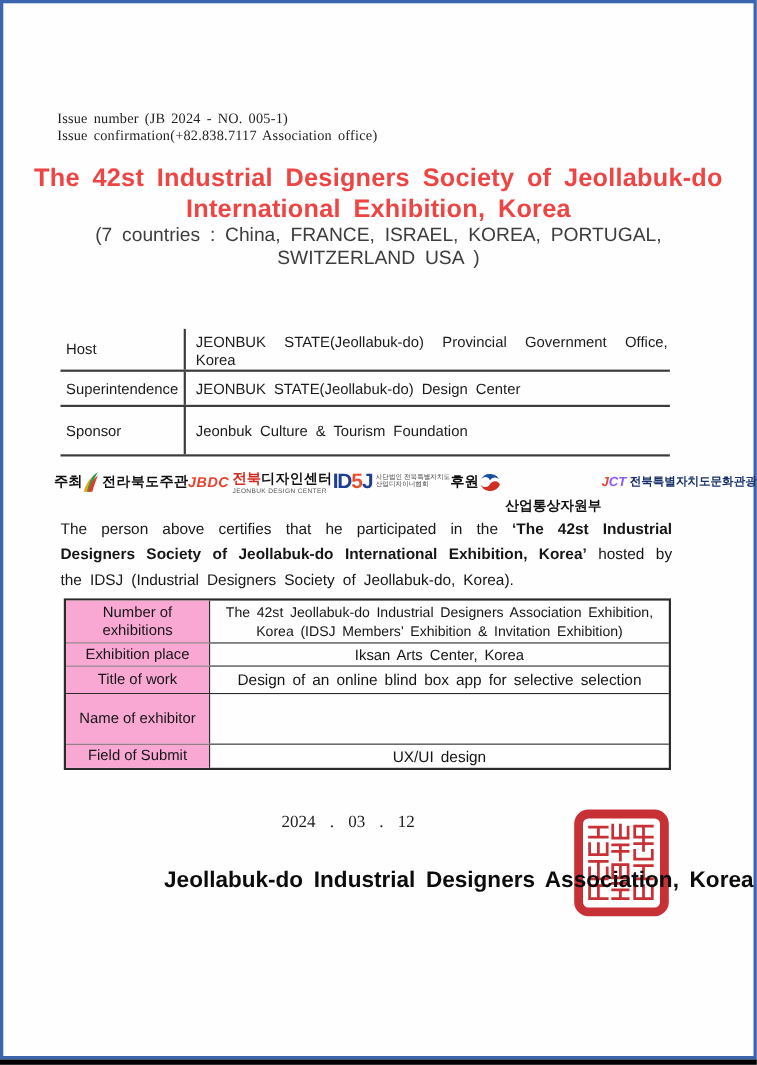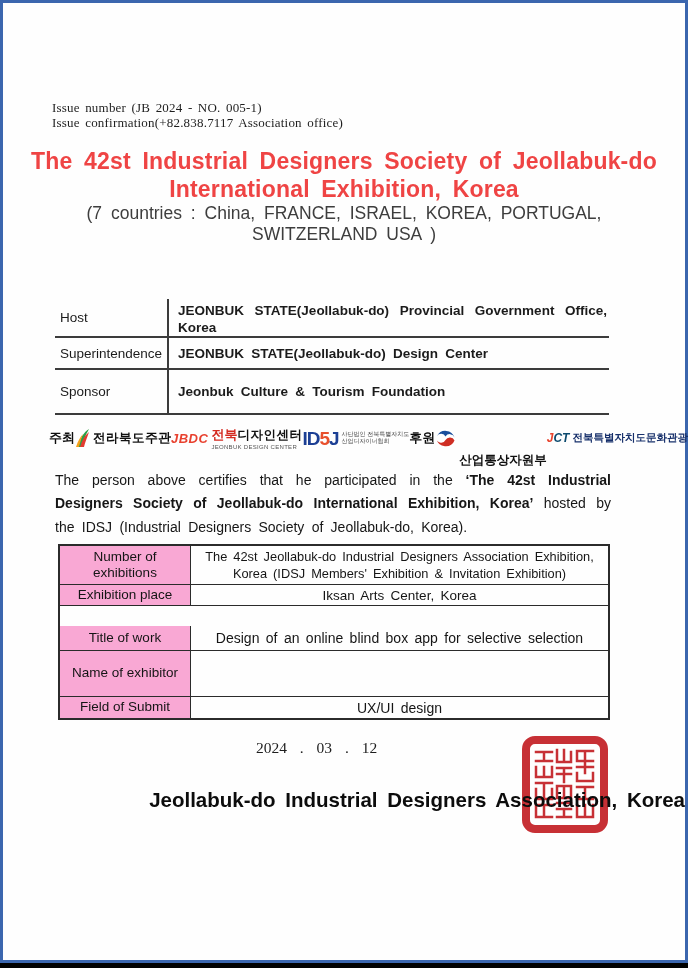--- a/index.html
+++ b/index.html
@@ -17,51 +17,51 @@
   .subtitle { left:0; right:0; top:200px; text-align:center; font-size:17.5px; font-weight:400; line-height:21px; color:#3d3d3d; word-spacing:4px; }
   .period { left:0; right:0; top:259px; text-align:center; font-family:"Liberation Serif", serif; font-size:13.5px; color:#222; word-spacing:3px; }
 
   
   .t1 { left:52px; top:296px; width:554px; font-size:13.5px; color:#1b1b1b; }
   .t1-row { display:flex; border-bottom:2px solid #3c3c3c; }
   .t1-row.r1 { height:39px; }
   .t1-row.r2 { height:32px; }
   .t1-row.r3 { height:45px; }
   .t1-label { width:114px; display:flex; align-items:center; padding-left:5px; border-right:2px solid #3c3c3c; }
-  .t1-value { flex:1; padding:2px 2px 2px 9px; display:flex; align-items:center;font-weight:bold; }
+  .t1-value { flex:1; padding:2px 2px 2px 9px; display:flex; align-items:center; }
   .t1-row.r1 .t1-value { display:block; text-align:justify; padding-top:3px; line-height:17px; word-spacing:4px; }
   .t1-value span { word-spacing:3.5px; }
 
   
   .logos { left:46px; top:419px; width:596px; height:32px; display:flex; align-items:center; justify-content:space-between; white-space:nowrap; }
   .lg-label { font-weight:700; font-size:13px; color:#0d0d0d; }
   .lg-group { display:flex; align-items:center; gap:3px; }
   .lg-kr { font-weight:700; font-size:12.5px; color:#111; letter-spacing:.5px; }
   .jbdc { font-style:italic; font-weight:700; font-size:13px; color:#e8412f; letter-spacing:.5px; }
   .jb-red { color:#d42a20; font-weight:700; font-size:13px; }
   .lg-cap { font-size:6px; color:#555; letter-spacing:.3px; line-height:6.5px; }
   .idsj { font-weight:700; font-size:19px; line-height:19px; letter-spacing:-1px; color:#1c3f94; }
   .idsj .five { color:#e8502d; }
   .lg-cap2 { font-size:6px; color:#444; line-height:7px; }
   .jct .j { color:#e8432d; font-weight:700; font-style:italic; }
-  .jct .ct { color:#0c4a6e; font-weight:700; font-style:italic; }
+  .jct .ct { color:#8b5cf6; font-weight:700; font-style:italic; }
   .jct-kr { font-size:10.5px; font-weight:600; color:#17306b; }
   .motie-kr { font-weight:700; font-size:12.5px; color:#101010;margin-top:44px; }
 
   
   .cert { left:52px; top:466px; width:556px; font-size:14px; line-height:23.4px; text-align:justify; color:#161616; word-spacing:3.4px; }
   .cert b { font-weight:700; }
 
   
   .t2 { left:55px; top:541px; width:552px; border:2px solid #2b2b2b; font-size:13.5px; color:#151515; }
   .t2-row { display:flex; border-bottom:1.5px solid #2b2b2b; }
   .t2-row:last-child { border-bottom:none; }
   .t2-row.r1 { height:39px; }
   .t2-row.r2 { height:21px; }
-  .t2-row.r3 { height:25px;margin-top:20px; }
+  .t2-row.r3 { height:25px; }
   .t2-row.r4 { height:46px; }
   .t2-row.r5 { height:21px; }
   .t2-label { width:131px; background:#f9a8d4; border-right:1.5px solid #2b2b2b; display:flex; align-items:center; justify-content:center; text-align:center; padding:1px 8px; line-height:16.5px; }
   .t2-value { flex:1; display:flex; align-items:center; justify-content:center; text-align:center; padding:1px 10px; word-spacing:2.5px; }
   .t2-row.r1 .t2-value { font-size:12.8px; line-height:17px; }
   .t2-row.r3 .t2-value { font-size:14px; }
   .t2-row.r4 .t2-value { font-family:"Liberation Serif", serif; font-size:12.5px; color:#3a3a3a; word-spacing:4px; }
   .t2-row.r5 .t2-value { font-size:14px; }
 
   

